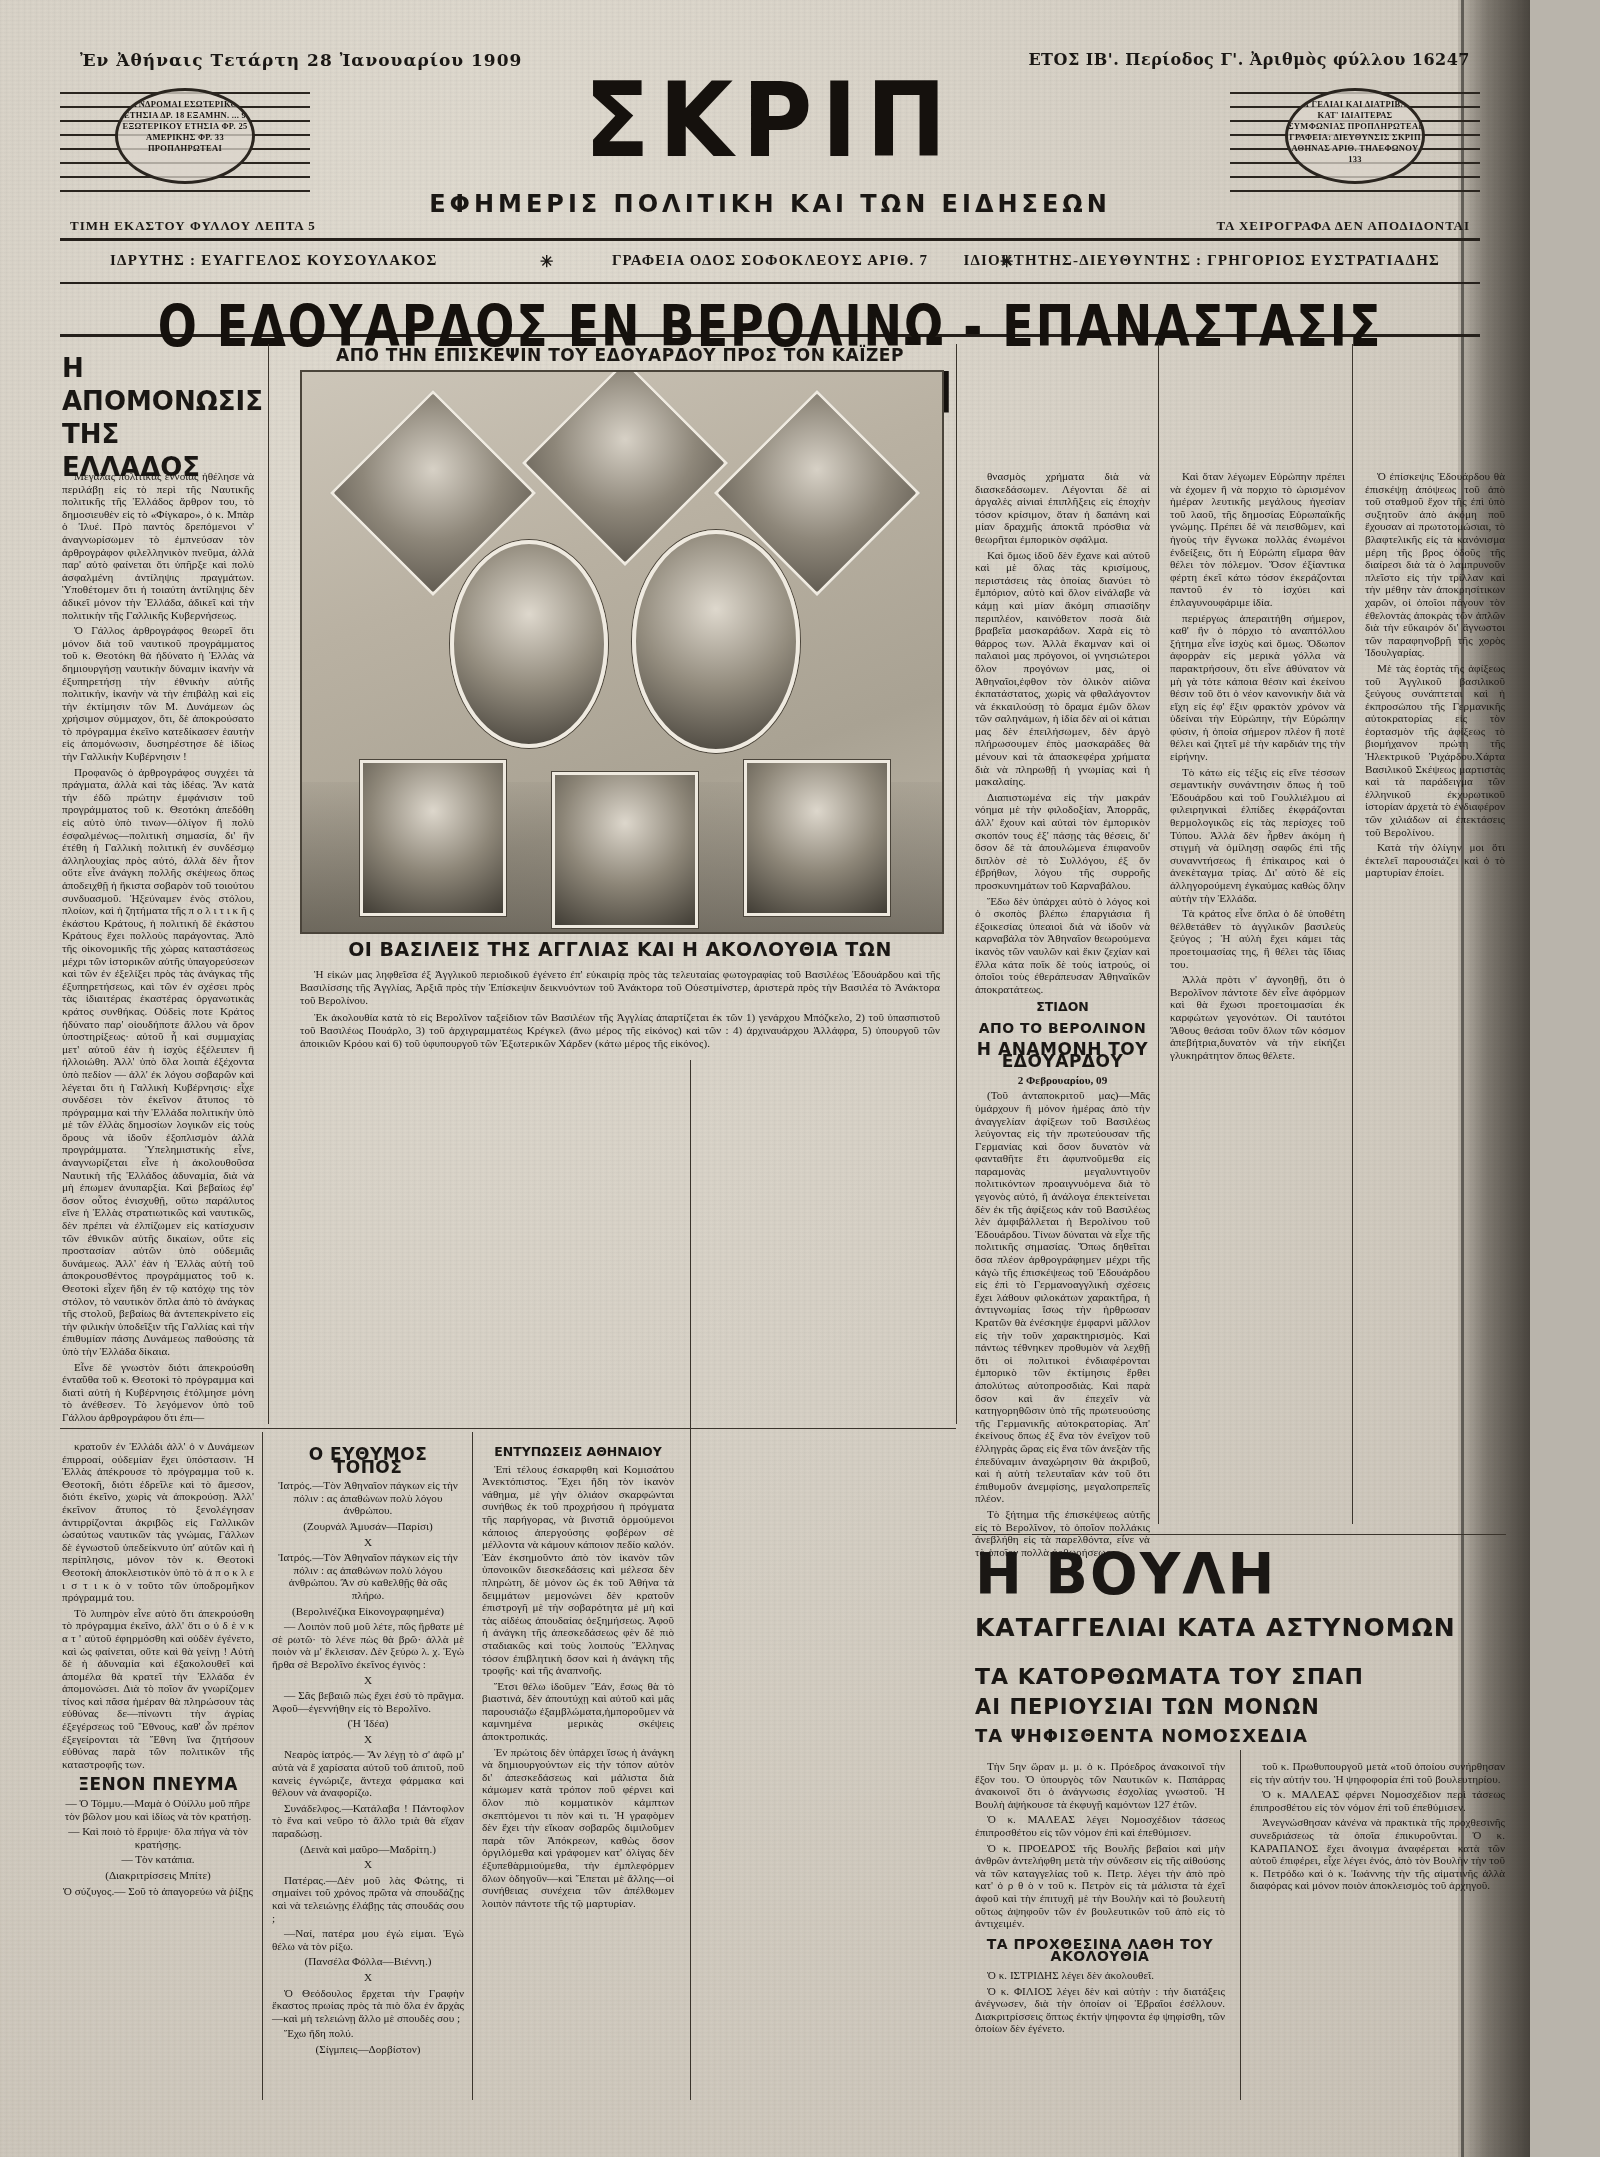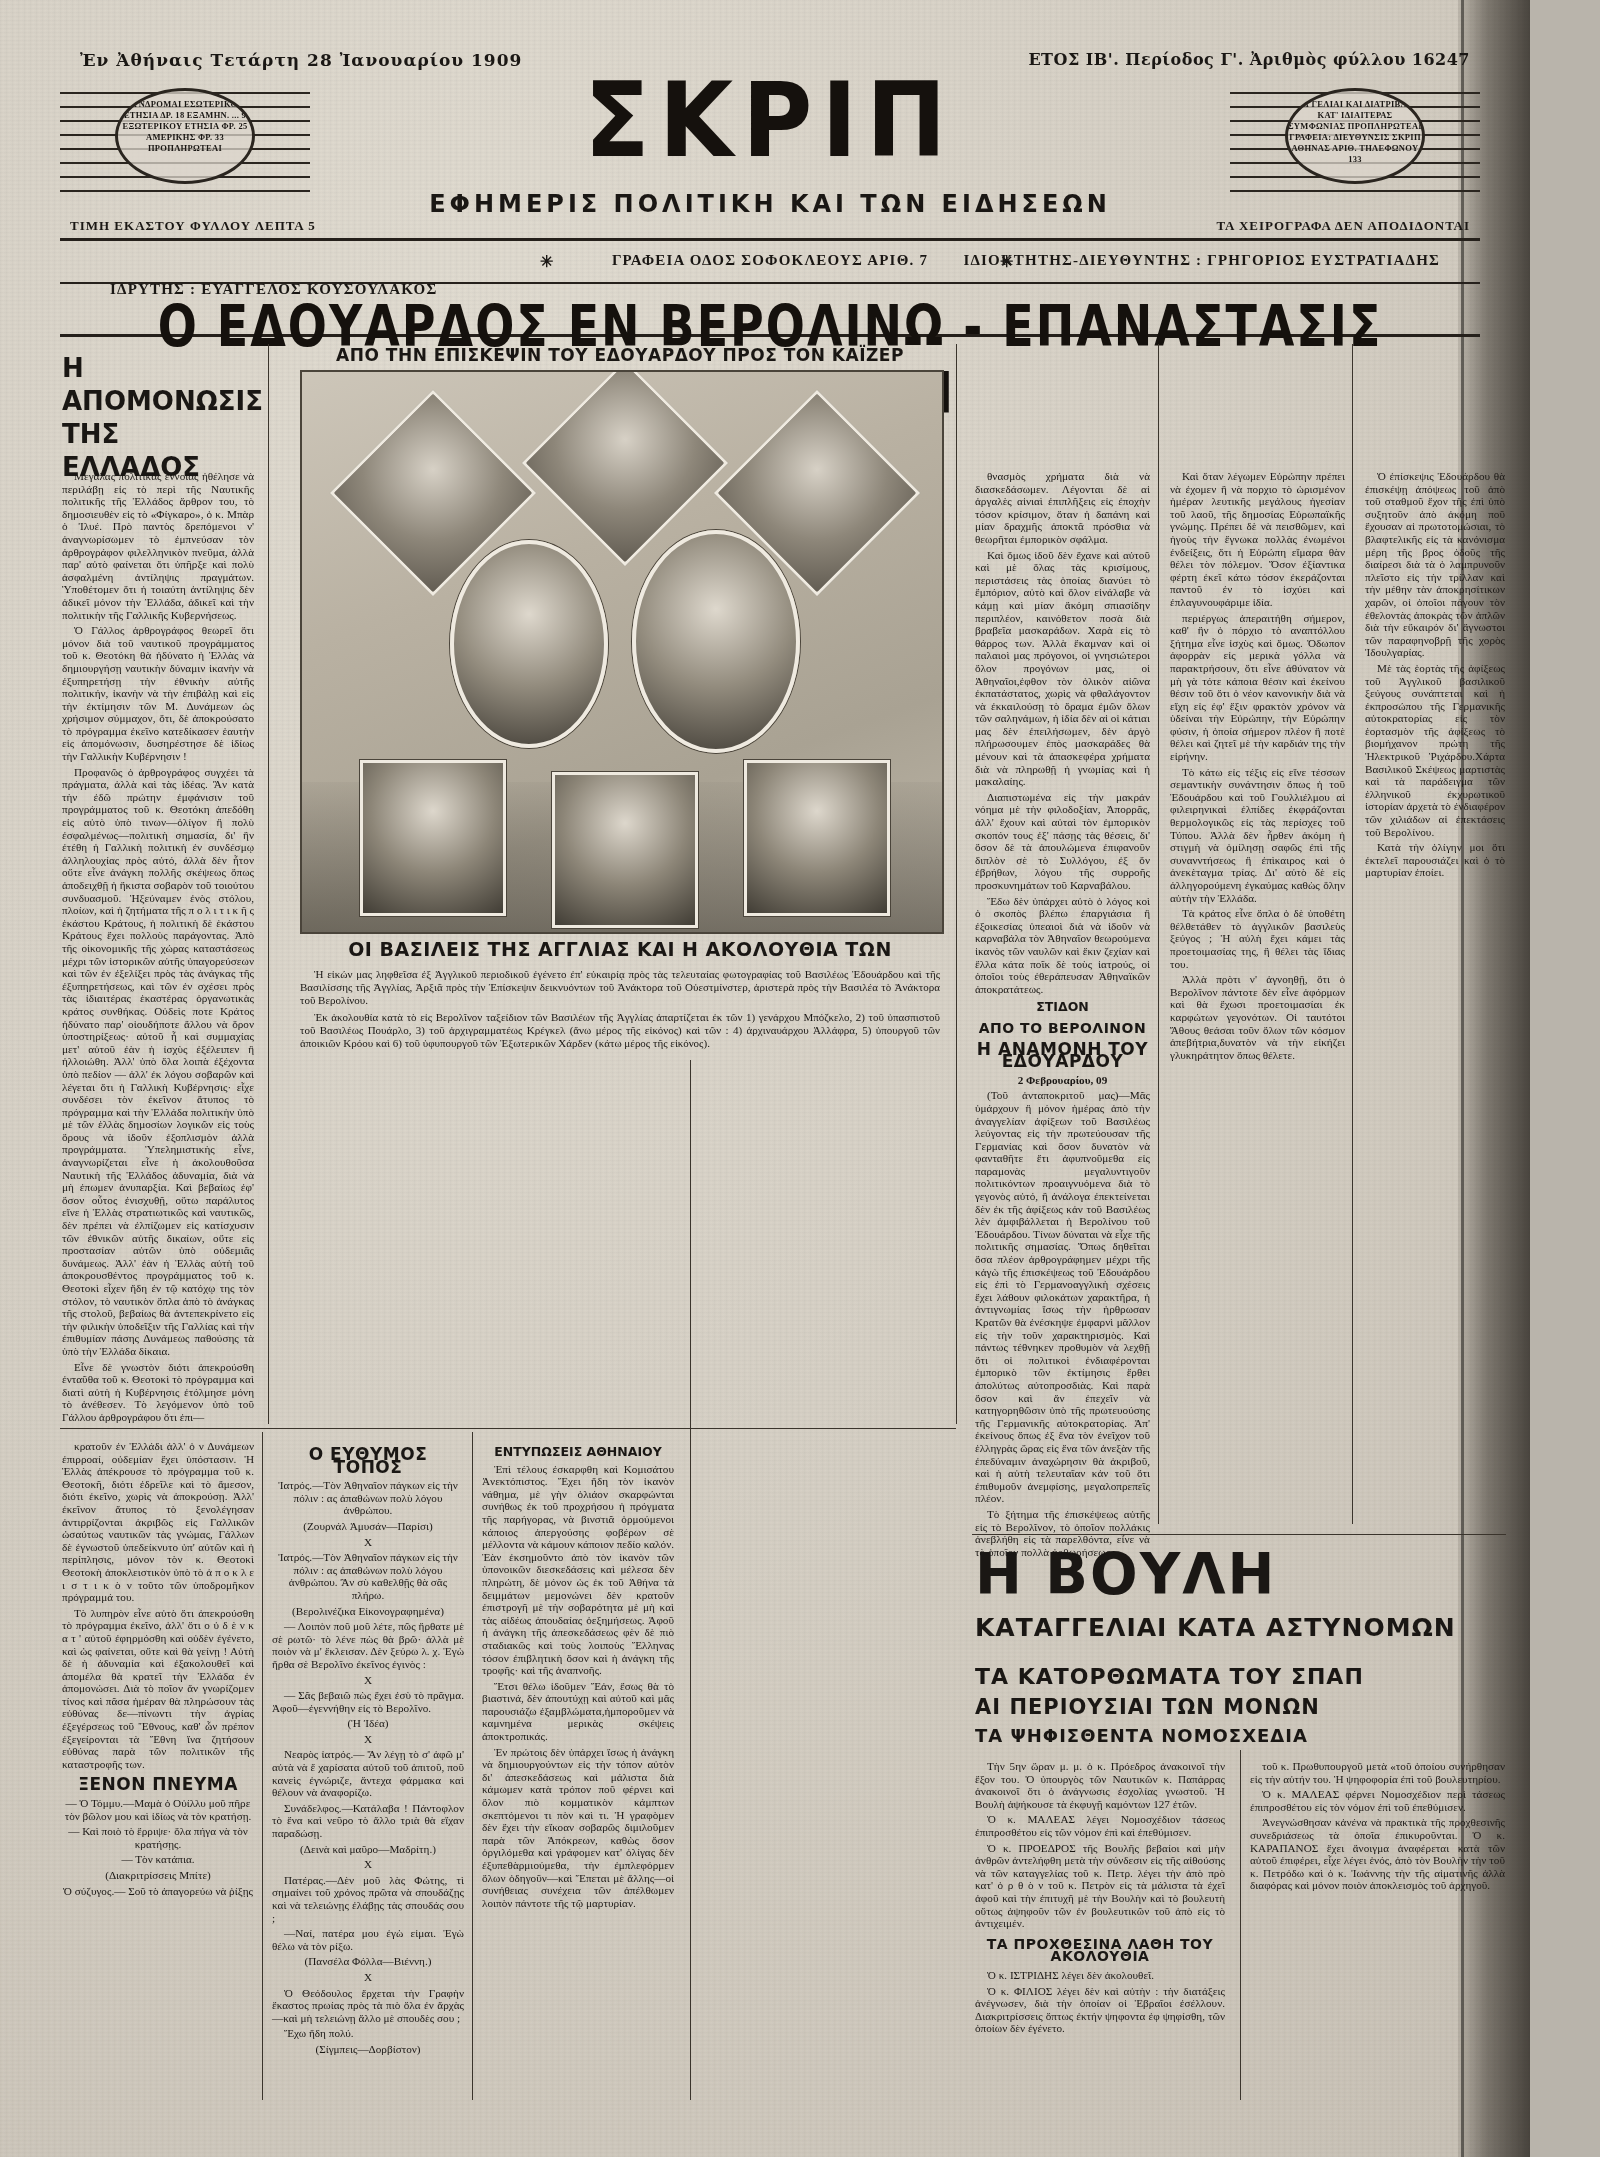--- a/index.html
+++ b/index.html
@@ -71,21 +71,21 @@
   .emblem.left{left:55px;}
   .emblem.right{right:55px;}
   .emblem .et{display:block;}
 
   
   .rule{position:absolute;background:#25201b;}
   .credits{
     position:absolute;left:60px;top:252px;width:1420px;height:26px;
     font-size:15px;font-weight:bold;letter-spacing:1.2px;
   }
-  .credits .c1{position:absolute;left:50px;margin-top:29px;}
+  .credits .c1{position:absolute;left:50px;}
   .credits .mid{position:absolute;left:50%;transform:translateX(-50%);}
   .credits .c3{position:absolute;right:40px;}
   .credits .star{position:absolute;font-size:16px;}
 
   
   .banner{
     position:absolute;left:60px;top:292px;width:1420px;text-align:center;
     font-family:"DejaVu Sans", sans-serif;font-weight:bold;
     font-size:46px;letter-spacing:2px;color:#15110d;
     transform:scaleY(1.25);transform-origin:center top;

